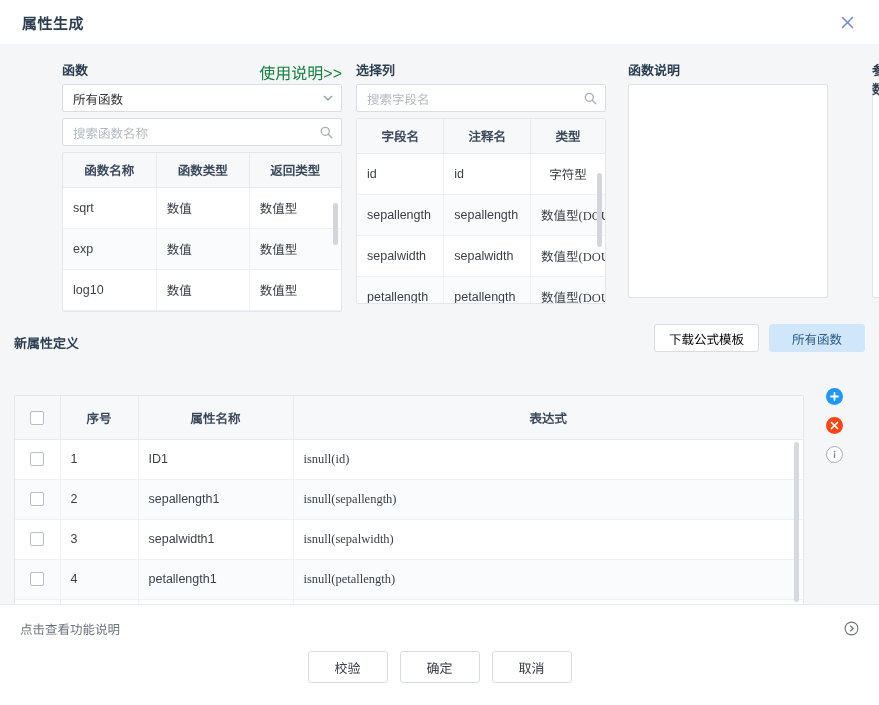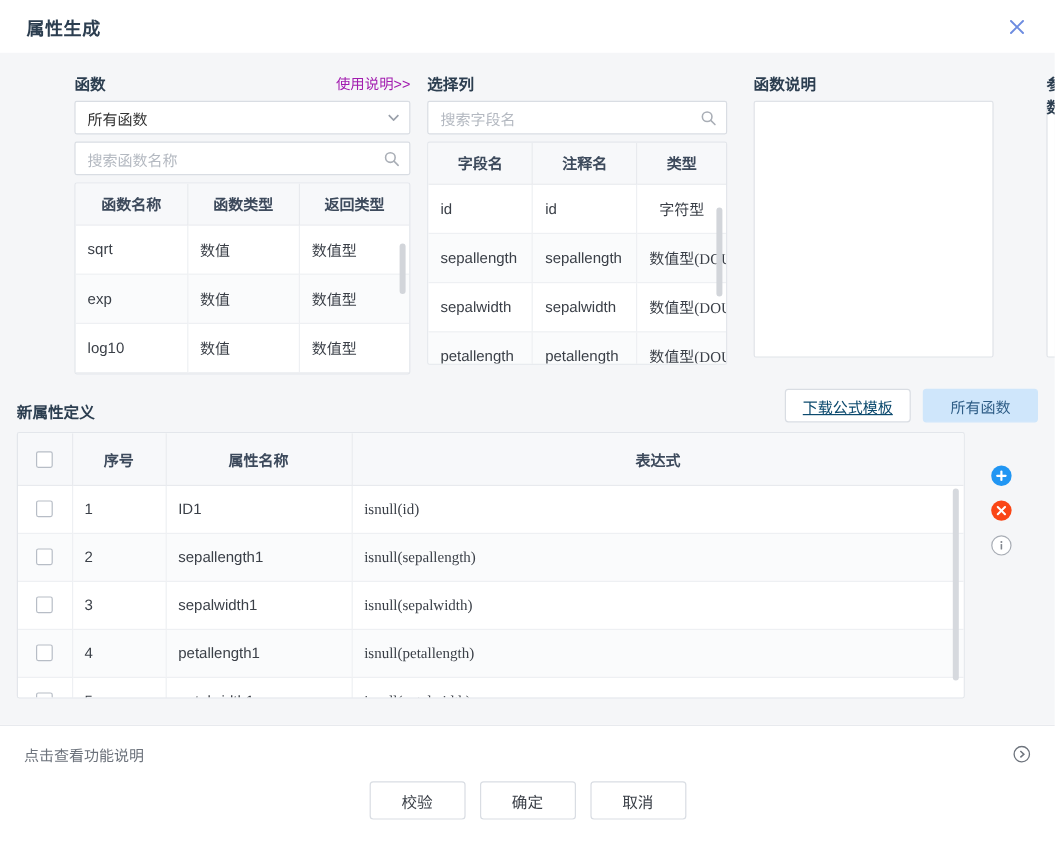--- a/index.html
+++ b/index.html
@@ -60,21 +60,21 @@
   .sect-label-row {
     height: 20px;
     display: flex; align-items: flex-start;
     margin-bottom: 4px;
   }
   .sect-label {
     font-size: 13px; font-weight: bold; color: #2c3e50;
   }
   .usage-link {
     margin-left: auto;
-    font-size: 12px; color: #a21caf;
+    font-size: 16px; color: #15803d;
     cursor: pointer;
     white-space: nowrap;
   }
 
   
   .select-box, .search-box {
     height: 28px;
     background: #ffffff;
     border: 1px solid #d9dde3;
     border-radius: 2px;
@@ -170,36 +170,36 @@
   }
   .mid-label { font-size: 13px; font-weight: bold; color: #2c3e50; }
   .mid-btns { margin-left: auto; display: flex; gap: 10px; }
   .btn {
     height: 28px; min-width: 96px;
     display: inline-flex; align-items: center; justify-content: center;
     font-size: 12.5px; border-radius: 3px;
     cursor: pointer; padding: 0 14px;
   }
   .btn-plain {
-    background: #ffffff; border: 1px solid #d9dde3; color: #0c4a6e; text-decoration: underline;
+    background: #ffffff; border: 1px solid #d9dde3; color: #000000;
   }
   .btn-light {
     background: #cfe6fb; border: 1px solid #cfe6fb; color: #2e5d86;
   }
 
   .attr-area {
     display: flex; margin-top: 8px;
   }
   .attr-grid {
     width: 790px; flex: 0 0 790px;
     height: 222px;
     background: #fff;
     border: 1px solid #e3e6eb;
     border-radius: 2px;
-    position: relative; overflow: hidden;
+    position: relative; overflow: hidden; margin-top: 35px;
   }
   .attr-grid th { height: 43px; }
   .attr-grid td { height: 40px; }
   .attr-grid .sb-track {
     position: absolute; top: 46px; right: 4px; width: 5px; bottom: 5px;
   }
   .attr-grid .sb-thumb {
     position: absolute; top: 0; width: 5px; height: 160px;
     background: #d6d9de; border-radius: 3px;
   }

